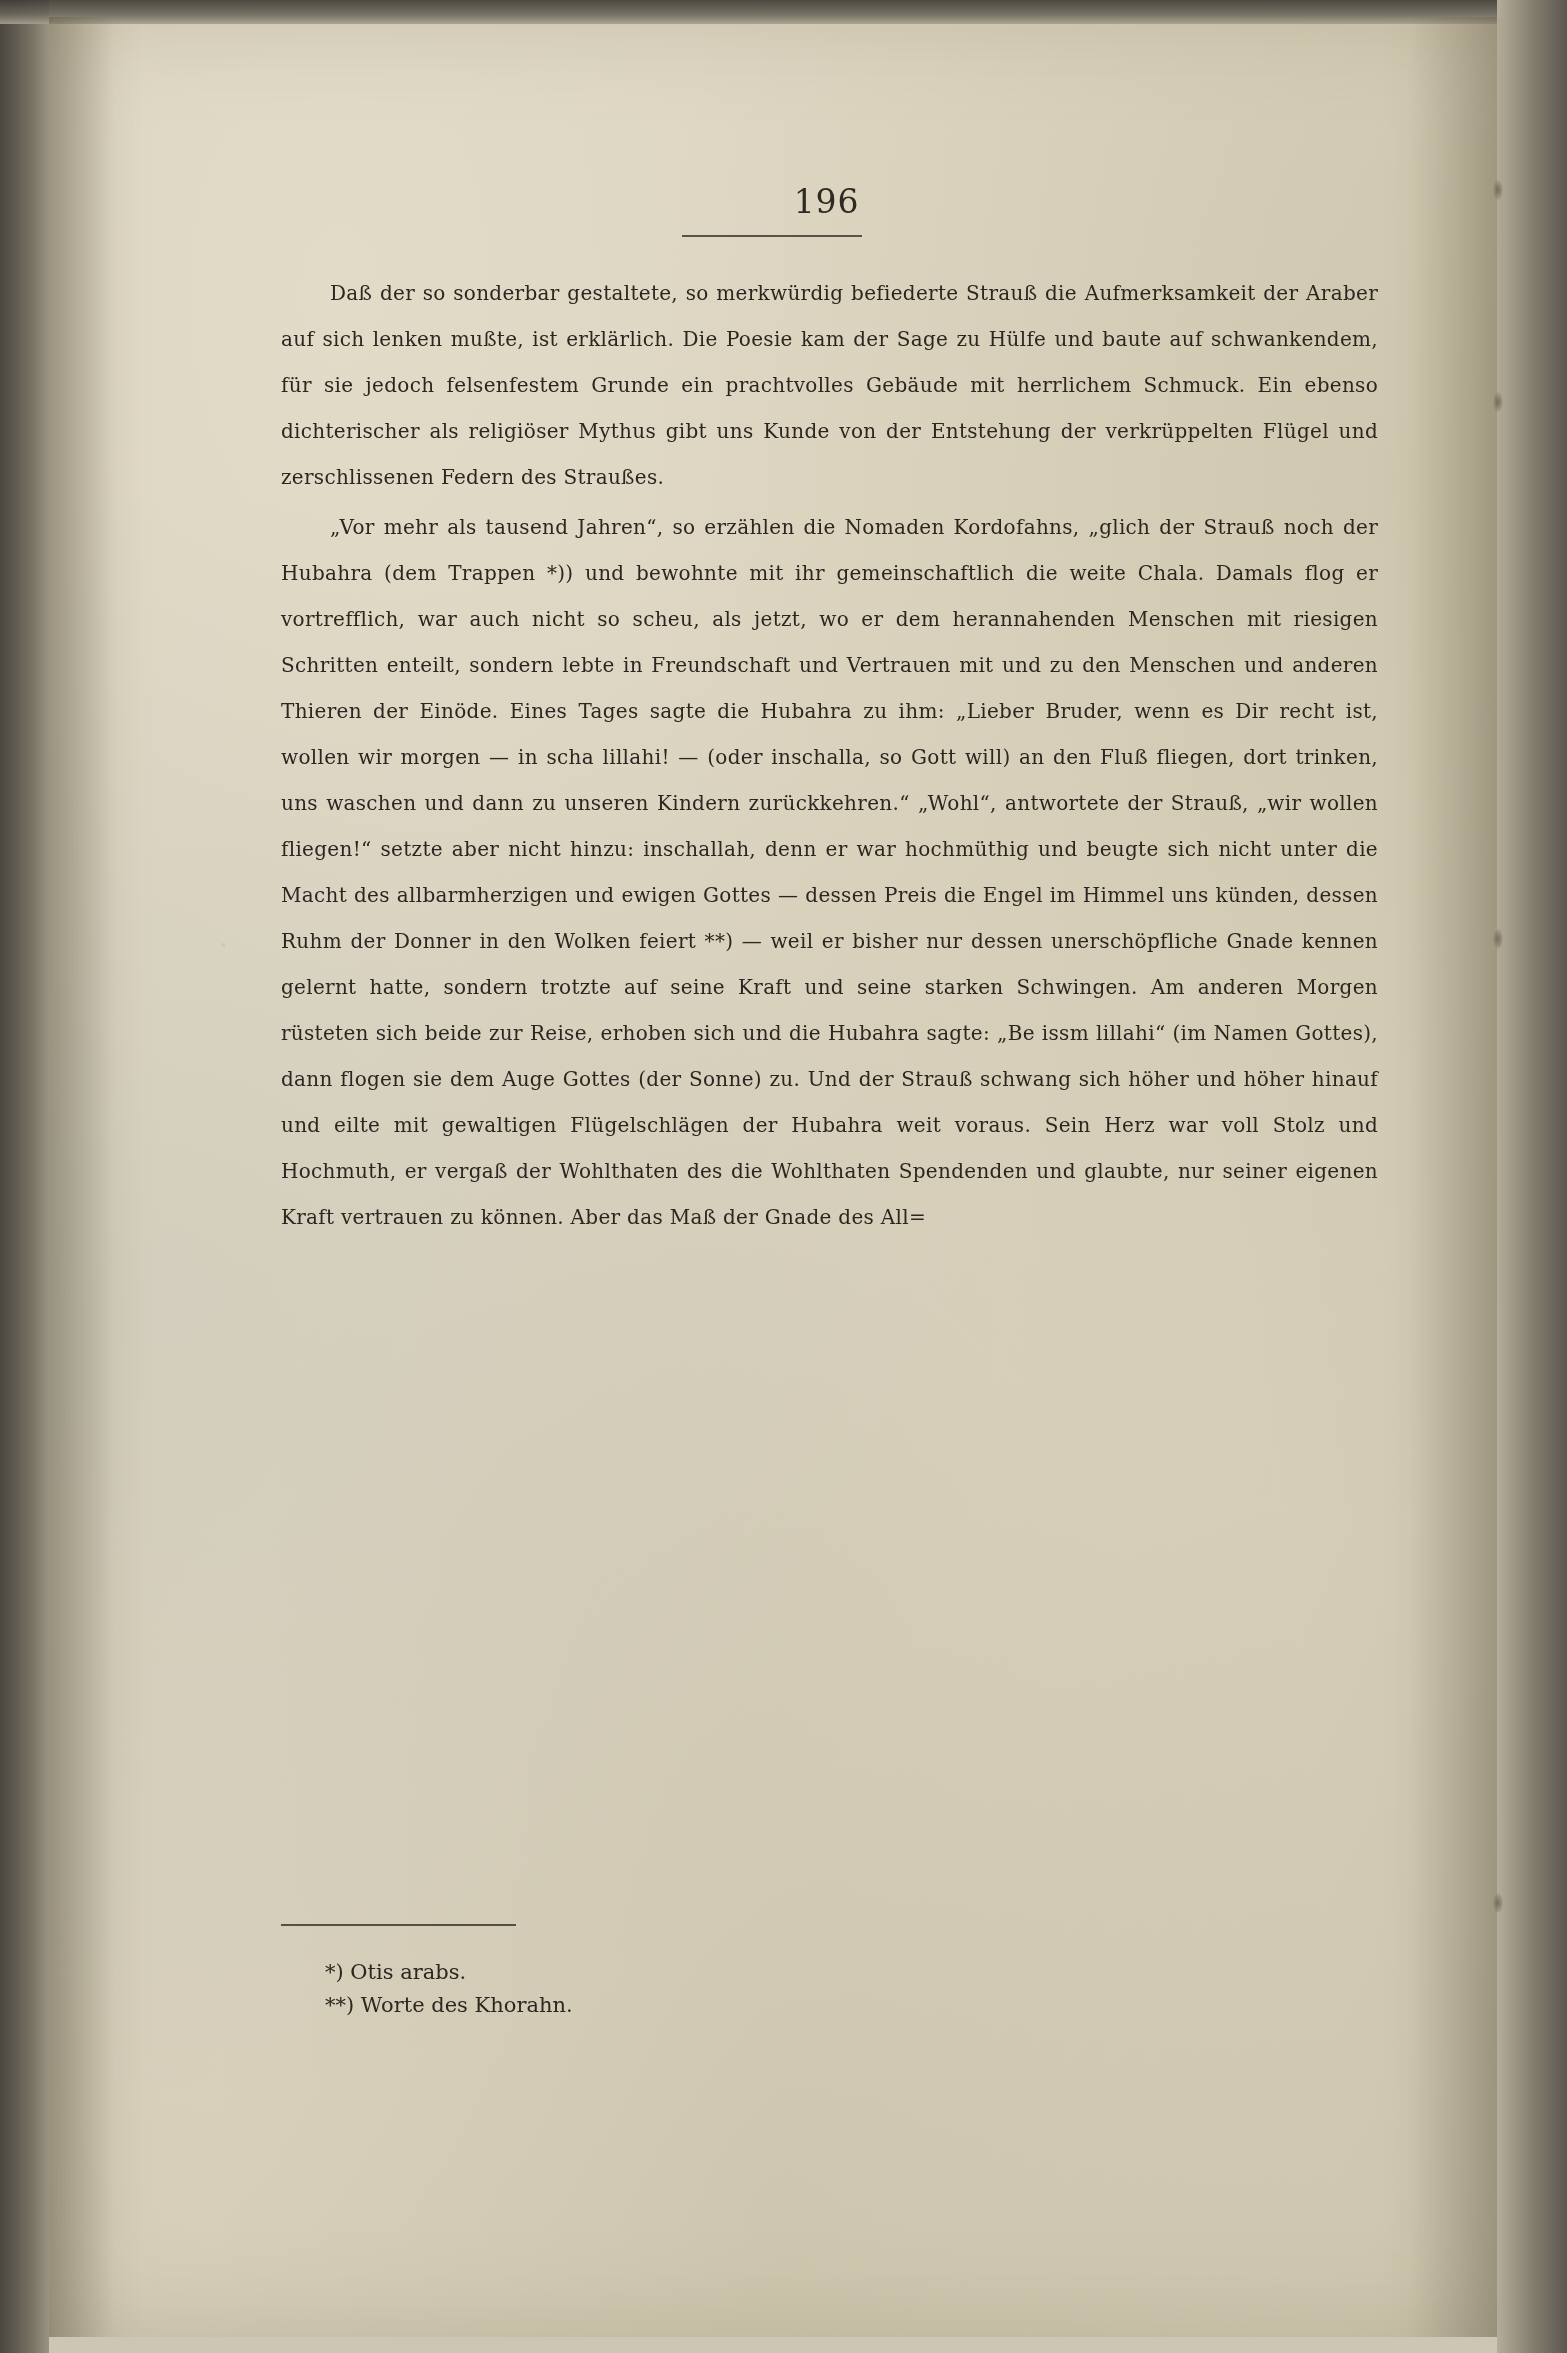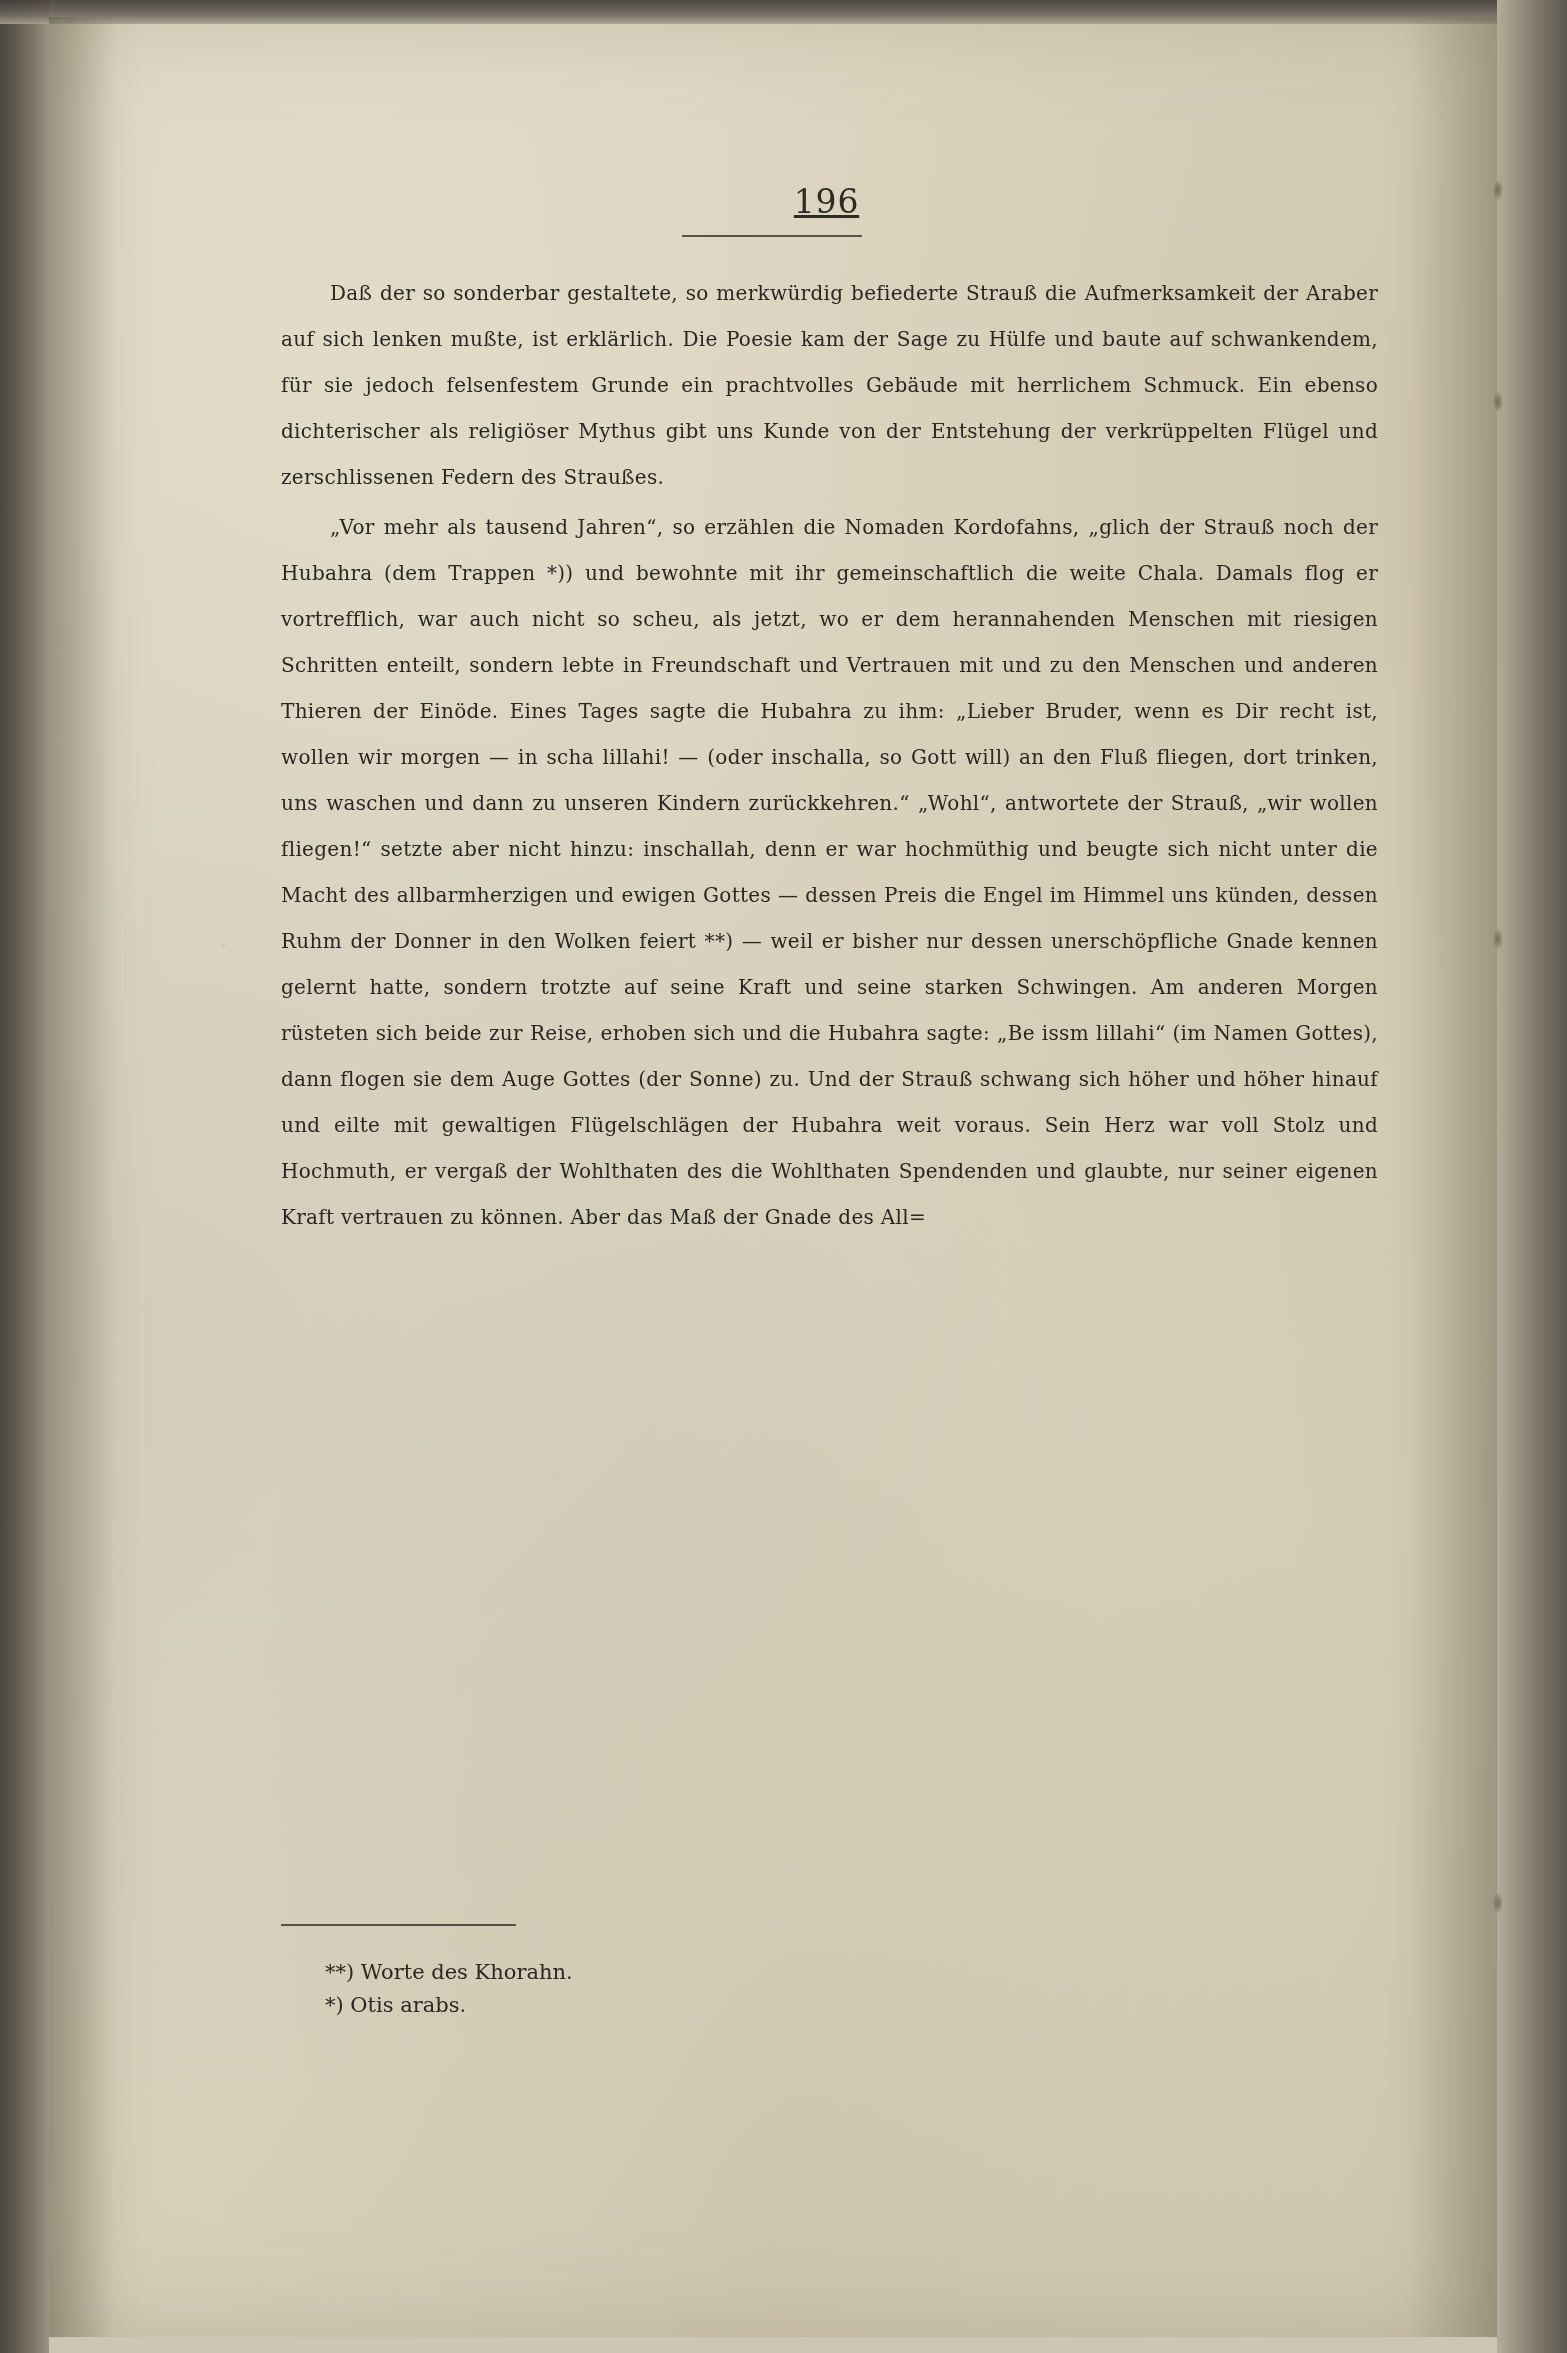--- a/index.html
+++ b/index.html
@@ -85,21 +85,20 @@
     left: 278px;
     top: 182px;
     width: 1097px;
     text-align: center;
   }
   .page-number {
     font-family: "DejaVu Serif", serif;
     font-size: 33px;
     color: #2e2a24;
     letter-spacing: 0.8px;
-    text-decoration: underline;
   }
   .rule {
     position: absolute;
     left: 682px;
     top: 235px;
     width: 180px;
     height: 2.4px;
     background: #413b31;
     opacity: .85;
   }
@@ -169,18 +168,18 @@
   </div>
   <div class="rule"></div>
 
   <div class="body-text">
     <p class="indent">Daß der so sonderbar gestaltete, so merkwürdig befiederte Strauß die Aufmerksamkeit der Araber auf sich lenken mußte, ist erklärlich. Die Poesie kam der Sage zu Hülfe und baute auf schwankendem, für sie jedoch felsenfestem Grunde ein prachtvolles Gebäude mit herrlichem Schmuck. Ein ebenso dichterischer als religiöser Mythus gibt uns Kunde von der Entstehung der verkrüppelten Flügel und zerschlissenen Federn des Straußes.</p>
     <p class="indent">„Vor mehr als tausend Jahren“, so erzählen die Nomaden Kordofahns, „glich der Strauß noch der Hubahra (dem Trappen *)) und bewohnte mit ihr gemeinschaftlich die weite Chala. Damals flog er vortrefflich, war auch nicht so scheu, als jetzt, wo er dem herannahenden Menschen mit riesigen Schritten enteilt, sondern lebte in Freundschaft und Vertrauen mit und zu den Menschen und anderen Thieren der Einöde. Eines Tages sagte die Hubahra zu ihm: „Lieber Bruder, wenn es Dir recht ist, wollen wir morgen — in scha lillahi! — (oder inschalla, so Gott will) an den Fluß fliegen, dort trinken, uns waschen und dann zu unseren Kindern zurückkehren.“ „Wohl“, antwortete der Strauß, „wir wollen fliegen!“ setzte aber nicht hinzu: inschallah, denn er war hochmüthig und beugte sich nicht unter die Macht des allbarmherzigen und ewigen Gottes — dessen Preis die Engel im Himmel uns künden, dessen Ruhm der Donner in den Wolken feiert **) — weil er bisher nur dessen unerschöpfliche Gnade kennen gelernt hatte, sondern trotzte auf seine Kraft und seine starken Schwingen. Am anderen Morgen rüsteten sich beide zur Reise, erhoben sich und die Hubahra sagte: „Be issm lillahi“ (im Namen Gottes), dann flogen sie dem Auge Gottes (der Sonne) zu. Und der Strauß schwang sich höher und höher hinauf und eilte mit gewaltigen Flügelschlägen der Hubahra weit voraus. Sein Herz war voll Stolz und Hochmuth, er vergaß der Wohlthaten des die Wohlthaten Spendenden und glaubte, nur seiner eigenen Kraft vertrauen zu können. Aber das Maß der Gnade des All=</p>
   </div>
 
   <div class="footnote-rule"></div>
   <div class="footnotes">
+    <div>*) Otis arabs.</div>
     <div>**) Worte des Khorahn.</div>
-    <div>*) Otis arabs.</div>
   </div>
 
 </div>
 
 
 </body></html>

